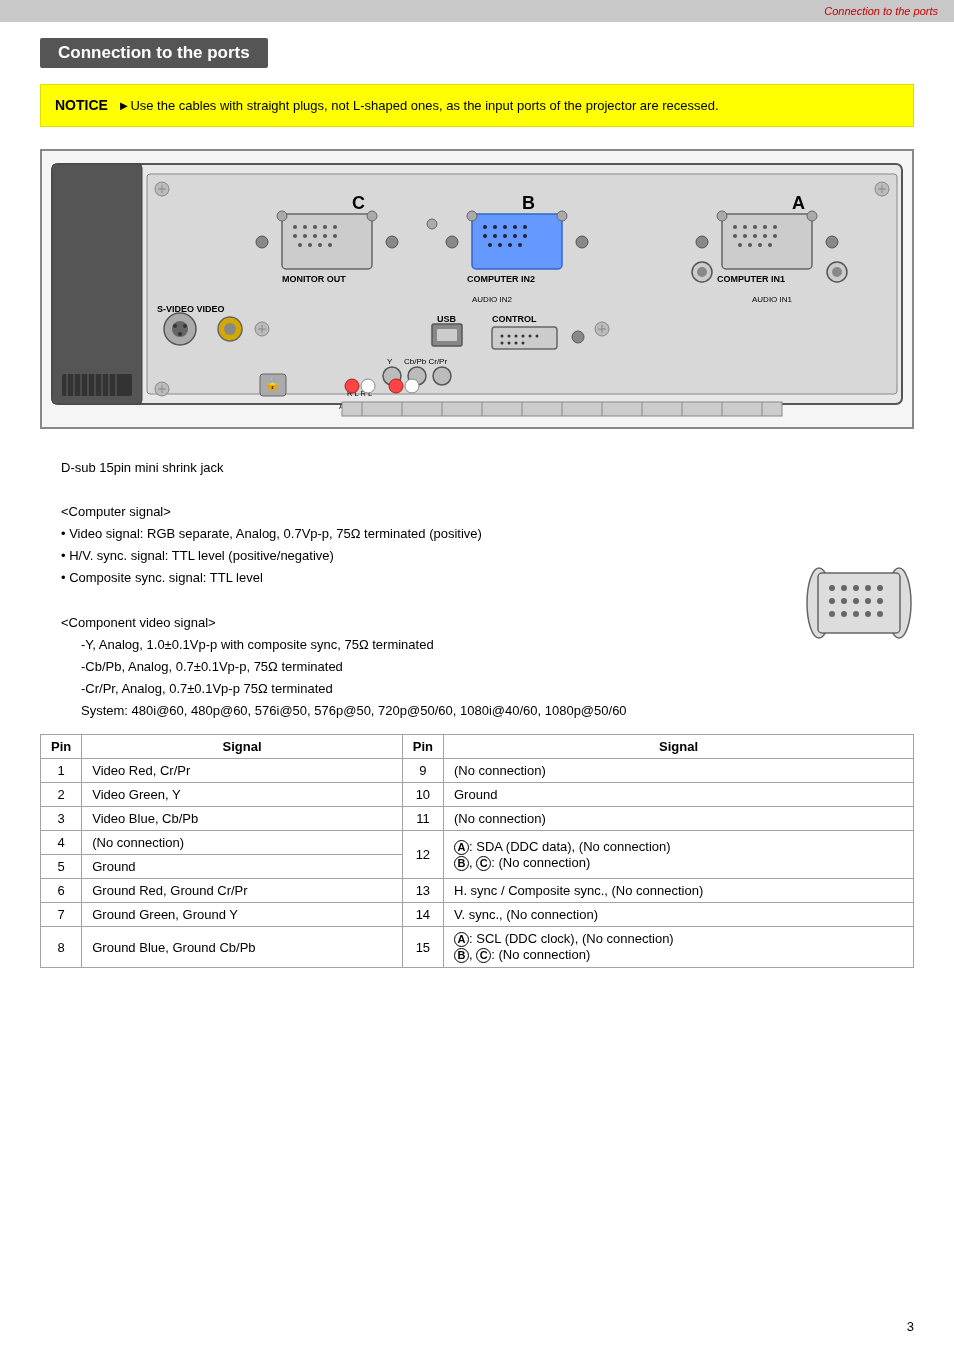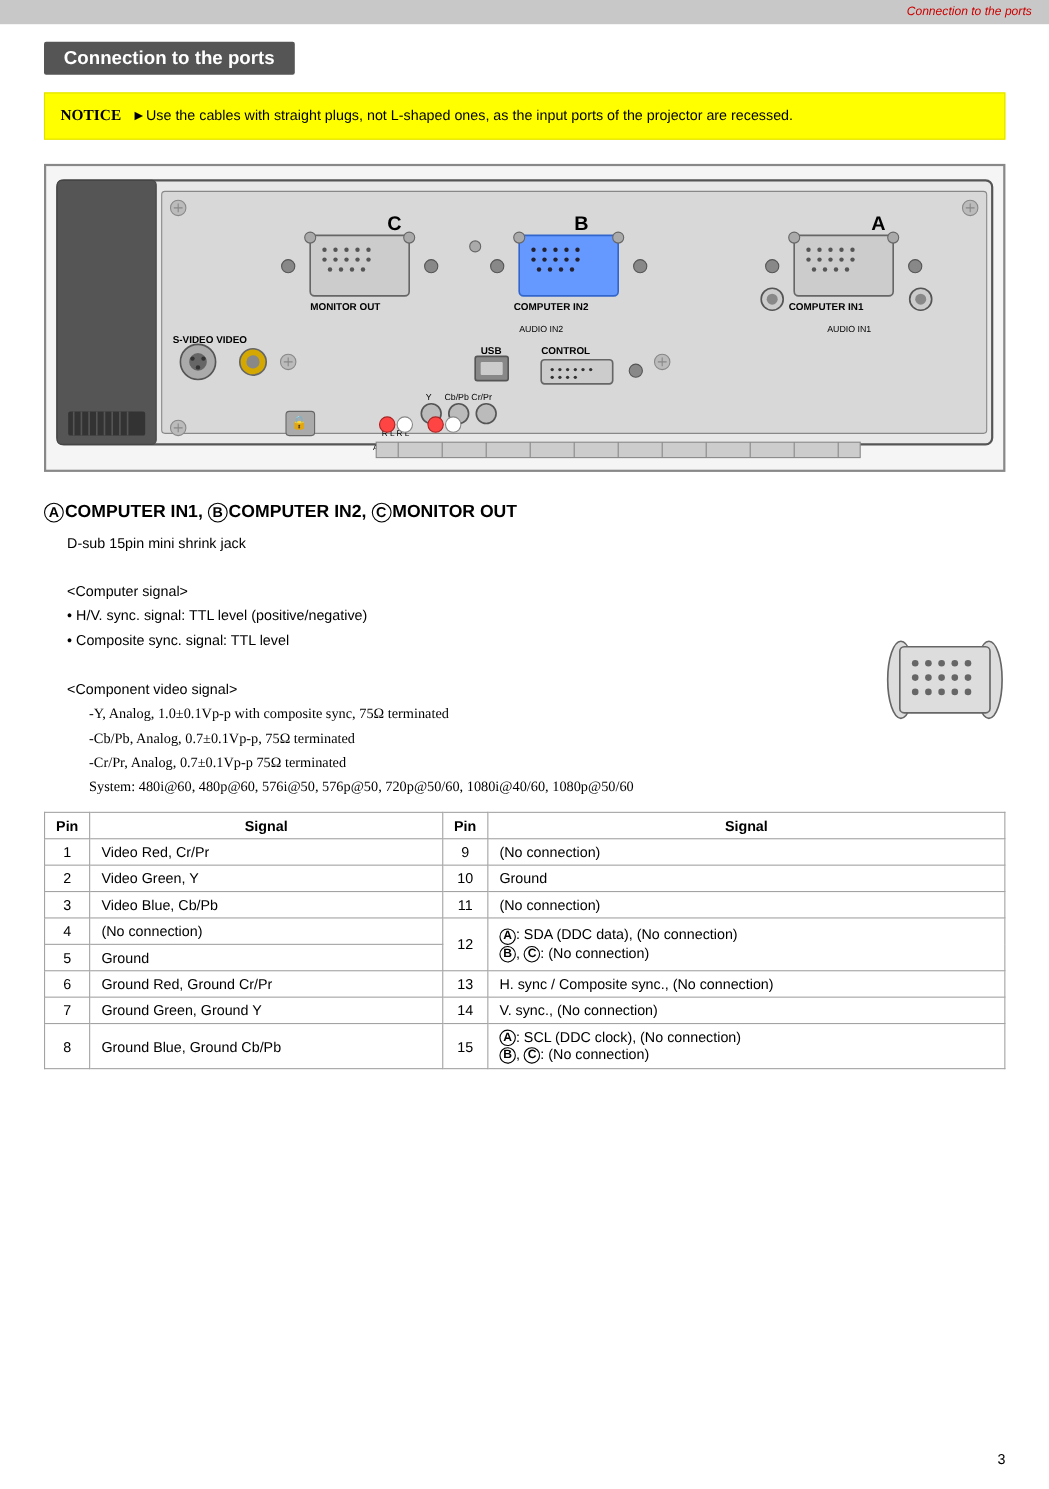--- a/index.html
+++ b/index.html
@@ -53,21 +53,20 @@
       border: 1px solid #e0e000;
       padding: 10px 14px;
       margin-bottom: 22px;
       font-size: 13px;
       line-height: 1.5;
     }
     .notice-label {
       font-weight: 900;
       font-size: 14px;
       margin-right: 6px;
-      font-family: Liberation Serif, serif;
     }
 
     
     .diagram-area {
       border: 2px solid #888;
       background: #f5f5f5;
       margin: 0 auto 28px auto;
       height: 280px;
       position: relative;
       overflow: hidden;
@@ -115,21 +114,20 @@
     }
     .spec-text ul {
       list-style: none;
       padding-left: 0;
     }
     .spec-text ul li::before {
       content: "• ";
     }
     .spec-text .sub-item {
       padding-left: 20px;
-      font-family: Liberation Serif, serif;
     }
     .spec-text .sub-item::before {
       content: "";
     }
     .connector-diagram {
       width: 110px;
       flex-shrink: 0;
       text-align: center;
       margin-top: 30px;
     }
@@ -386,33 +384,29 @@
       <line x1="520" y1="248" x2="520" y2="262" stroke="#888" stroke-width="1"></line>
       <line x1="560" y1="248" x2="560" y2="262" stroke="#888" stroke-width="1"></line>
       <line x1="600" y1="248" x2="600" y2="262" stroke="#888" stroke-width="1"></line>
       <line x1="640" y1="248" x2="640" y2="262" stroke="#888" stroke-width="1"></line>
       <line x1="680" y1="248" x2="680" y2="262" stroke="#888" stroke-width="1"></line>
       <line x1="720" y1="248" x2="720" y2="262" stroke="#888" stroke-width="1"></line>
     </svg>
   </div>
 
   
-  <div class="connector-title">
-    <span class="circled">A</span>COMPUTER IN1, 
-    <span class="circled">B</span>COMPUTER IN2, 
-    <span class="circled">C</span>MONITOR OUT
-  </div>
 
   
   <div class="spec-section">
     <div class="spec-text">
       <p>D-sub 15pin mini shrink jack</p>
       <br>
       <p>&lt;Computer signal&gt;</p>
       <ul>
+        <li>Video signal: RGB separate, Analog, 0.7Vp-p, 75Ω terminated (positive)</li>
         <li>H/V. sync. signal: TTL level (positive/negative)</li>
         <li>Composite sync. signal: TTL level</li>
       </ul>
       <br>
       <p>&lt;Component video signal&gt;</p>
       <ul>
         <li class="sub-item">-Y, Analog, 1.0±0.1Vp-p with composite sync, 75Ω terminated</li>
         <li class="sub-item">-Cb/Pb, Analog, 0.7±0.1Vp-p, 75Ω terminated</li>
         <li class="sub-item">-Cr/Pr, Analog, 0.7±0.1Vp-p 75Ω terminated</li>
         <li class="sub-item">System: 480i@60, 480p@60, 576i@50, 576p@50, 720p@50/60, 1080i@40/60, 1080p@50/60</li>

